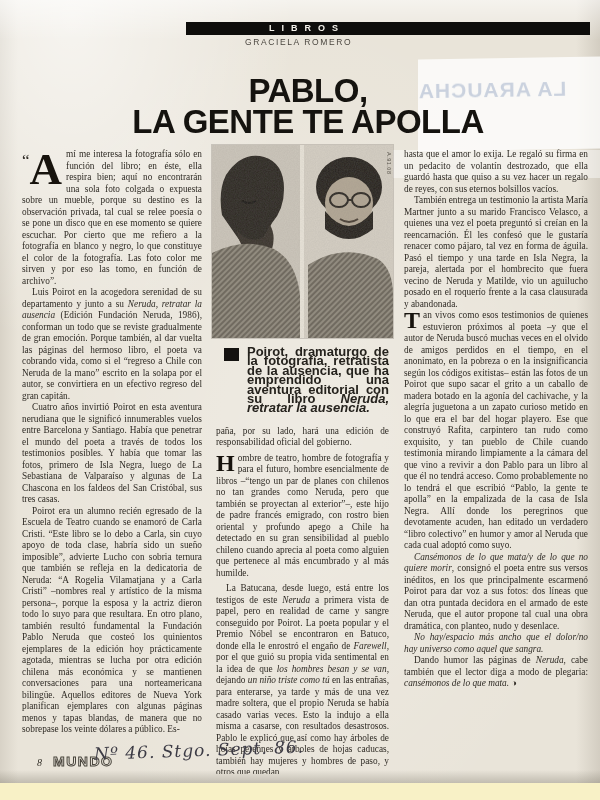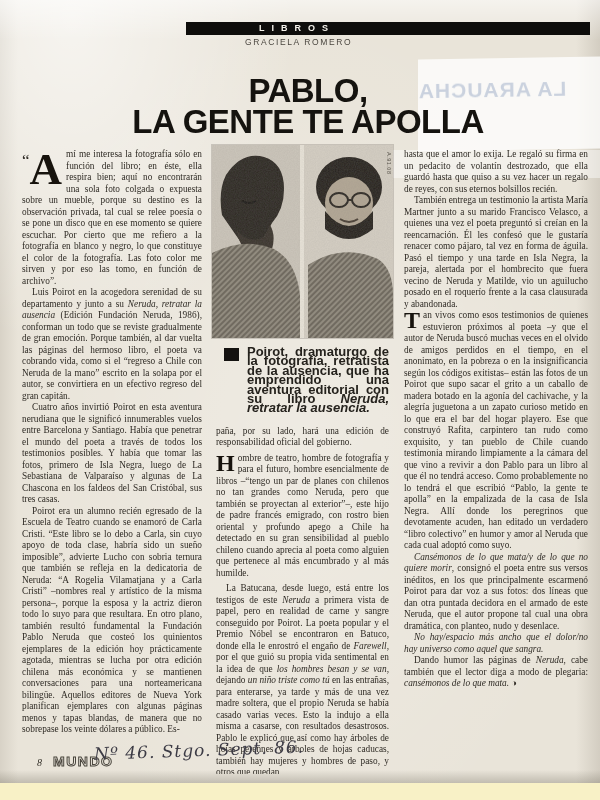--- a/index.html
+++ b/index.html
@@ -24,21 +24,21 @@
     background:rgba(255,255,255,.45);}
   .ghost{
     position:absolute;left:392px;top:78px;width:200px;
     font-family:"Liberation Sans", sans-serif;font-weight:800;font-size:21px;
     color:#a3b2ca;opacity:.55;transform:scaleX(-1) rotate(1deg);
     filter:blur(.6px);text-align:center;letter-spacing:1px;
   }
   
   .section-bar{position:absolute;left:186px;top:22px;width:404px;height:13px;background:#0e0d0b;}
   .section-label{
-    position:absolute;left:45px;top:1px;
+    position:absolute;left:55px;top:1px;
     font-family:"Liberation Sans", sans-serif;font-weight:700;font-size:9px;
     letter-spacing:7px;color:#f4f1ea;padding-left:28px;
   }
   .byline{
     position:absolute;left:245px;top:37px;
     font-family:"Liberation Sans", sans-serif;font-size:8.5px;letter-spacing:1.6px;color:#4a463f;
   }
   .article-title{
     position:absolute;left:8px;top:75px;width:600px;text-align:center;
     font-family:"Liberation Sans", sans-serif;font-weight:900;font-size:33px;line-height:31px;
@@ -172,21 +172,21 @@
       <p class="nodent">
         <span class="dc-small">H</span><span>ombre de teatro, hombre de fotografía y para el futuro, hombre esencialmente de libros –“tengo un par de planes con chilenos no tan grandes como Neruda, pero que también se proyectan al exterior”–, este hijo de padre francés emigrado, con rostro bien oriental y profundo apego a Chile ha detectado en su gran sensibilidad al pueblo chileno cuando aprecia al poeta como alguien que pertenece al más encumbrado y al más humilde.</span>
       </p>
       <p>
         <span>La Batucana, desde luego, está entre los testigos de este </span><span class="it">Neruda</span><span> a primera vista de papel, pero en realidad de carne y sangre conseguido por Poirot. La poeta popular y el Premio Nóbel se encontraron en Batuco, donde ella le enrostró el engaño de </span><span class="it">Farewell</span><span>, por el que guió su propia vida sentimental en la idea de que </span><span class="it">los hombres besan y se van</span><span>, dejando </span><span class="it">un niño triste como tú</span><span> en las entrañas, para enterarse, ya tarde y más de una vez madre soltera, que el propio Neruda se había casado varias veces. Esto la indujo a ella misma a casarse, con resultados desastrosos. Pablo le explicó que así como hay árboles de hojas perennes y árboles de hojas caducas, también hay mujeres y hombres de paso, y otros que quedan</span>
       </p>
     </div>
   </div>
 
   <div id="col3" class="col">
-    <p class="nodent">hasta que el amor lo exija. Le regaló su firma en un pedacito de volantín destrozado, que ella guardó hasta que quiso a su vez hacer un regalo de reyes, con sus eternos bolsillos recién.</p>
+    <p class="nodent">hasta que el amor lo exija. Le regaló su firma en un pedacito de volantín destrozado, que ella guardó hasta que quiso a su vez hacer un regalo de reyes, con sus eternos bolsillos vacíos.</p>
     <p>También entrega un testimonio la artista María Martner junto a su marido Francisco Velasco, a quienes una vez el poeta preguntó si creían en la reencarnación. Él les confesó que le gustaría renacer como pájaro, tal vez en forma de águila. Pasó el tiempo y una tarde en Isla Negra, la pareja, alertada por el hombrecito que fuera vecino de Neruda y Matilde, vio un aguilucho posado en el roquerío frente a la casa clausurada y abandonada.</p>
     <p class="nodent">
       <span class="dc-small">T</span><span>an vivos como esos testimonios de quienes estuvieron próximos al poeta –y que el autor de Neruda buscó muchas veces en el olvido de amigos perdidos en el tiempo, en el anonimato, en la pobreza o en la insignificancia según los códigos exitistas– están las fotos de un Poirot que supo sacar el grito a un caballo de madera botado en la agonía del cachivache, y la alegría juguetona a un zapato curioso metido en lo que era el bar del hogar playero. Ese que construyó Rafita, carpintero tan rudo como exquisito, y tan pueblo de Chile cuando testimonia mirando limpiamente a la cámara del que vino a revivir a don Pablo para un libro al que él no tendrá acceso. Como probablemente no lo tendrá el que escribió “Pablo, la gente te apolla” en la empalizada de la casa de Isla Negra. Allí donde los peregrinos que devotamente acuden, han editado un verdadero “libro colectivo” en humor y amor al Neruda que cada cual adoptó como suyo.</span>
     </p>
     <p>
       <span class="it">Cansémonos de lo que mata/y de lo que no quiere morir</span><span>, consignó el poeta entre sus versos inéditos, en los que principalmente escarmenó Poirot para dar voz a sus fotos: dos líneas que dan otra puntada decidora en el armado de este Neruda, que el autor propone tal cual una obra dramática, con planteo, nudo y desenlace.</span>
     </p>
     <p class="it">No hay/espacio más ancho que el dolor/no hay universo como aquel que sangra.</p>
     <p>
       <span>Dando humor las páginas de </span><span class="it">Neruda</span><span>, cabe también que el lector diga a modo de plegaria: </span><span class="it">cansémonos de lo que mata.</span><span class="endmark"> ◑</span>

